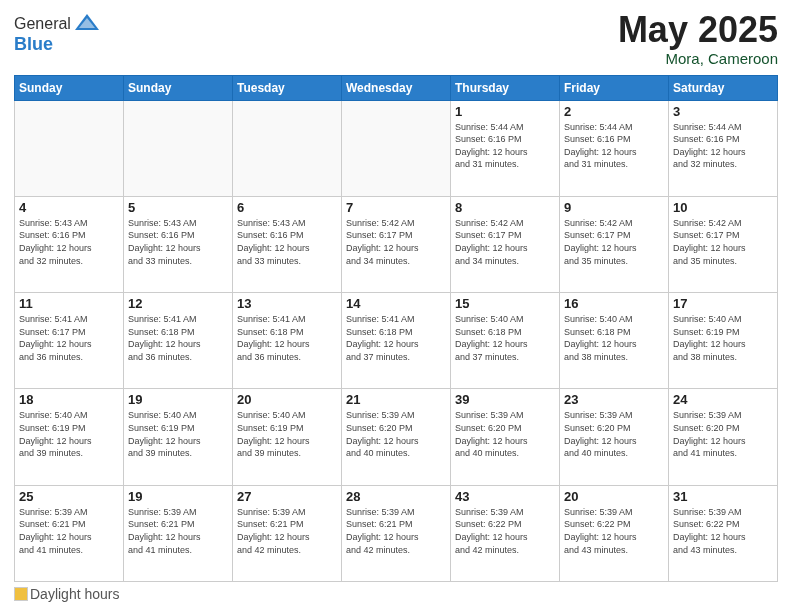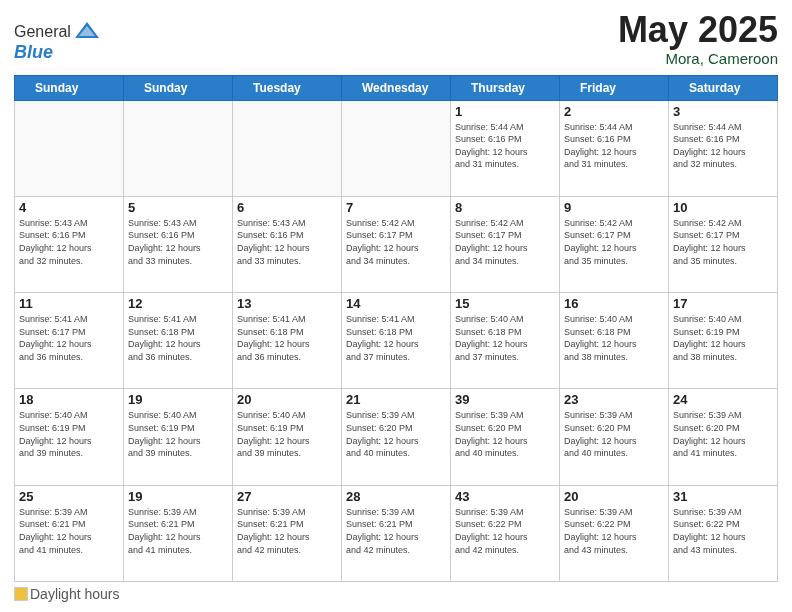--- a/index.html
+++ b/index.html
@@ -20,24 +20,23 @@
     .header {
       display: flex;
       justify-content: space-between;
       align-items: flex-start;
       margin-bottom: 8px;
     }
     .logo {
       display: flex;
       align-items: center;
       gap: 0;
-      margin-top: 8px;
     }
     .logo-general { color: #333; }
-    .logo-blue { color: #1a6bb5; font-style: italic; }
+    .logo-blue { color: #1a6bb5; }
     .logo-icon {
       width: 28px;
       height: 28px;
       margin-left: 2px;
     }
     .title-block {
       text-align: right;
     }
     .title-month {
       font-size: 36px;
@@ -54,21 +53,21 @@
       border: 1px solid #ccc;
       border-collapse: collapse;
       width: 100%;
       table-layout: fixed;
     }
     .calendar th {
       background-color: #2a7dc9;
       color: #fff;
       font-size: 12px;
       font-weight: bold;
-      padding: 5px 20px;
+      padding: 5px 4px;
       text-align: left;
       border: 1px solid #1a6bb5;
     }
     .calendar td {
       border: 1px solid #ccc;
       vertical-align: top;
       padding: 3px 4px;
       font-size: 9.5px;
       color: #333;
       background: #fff;

